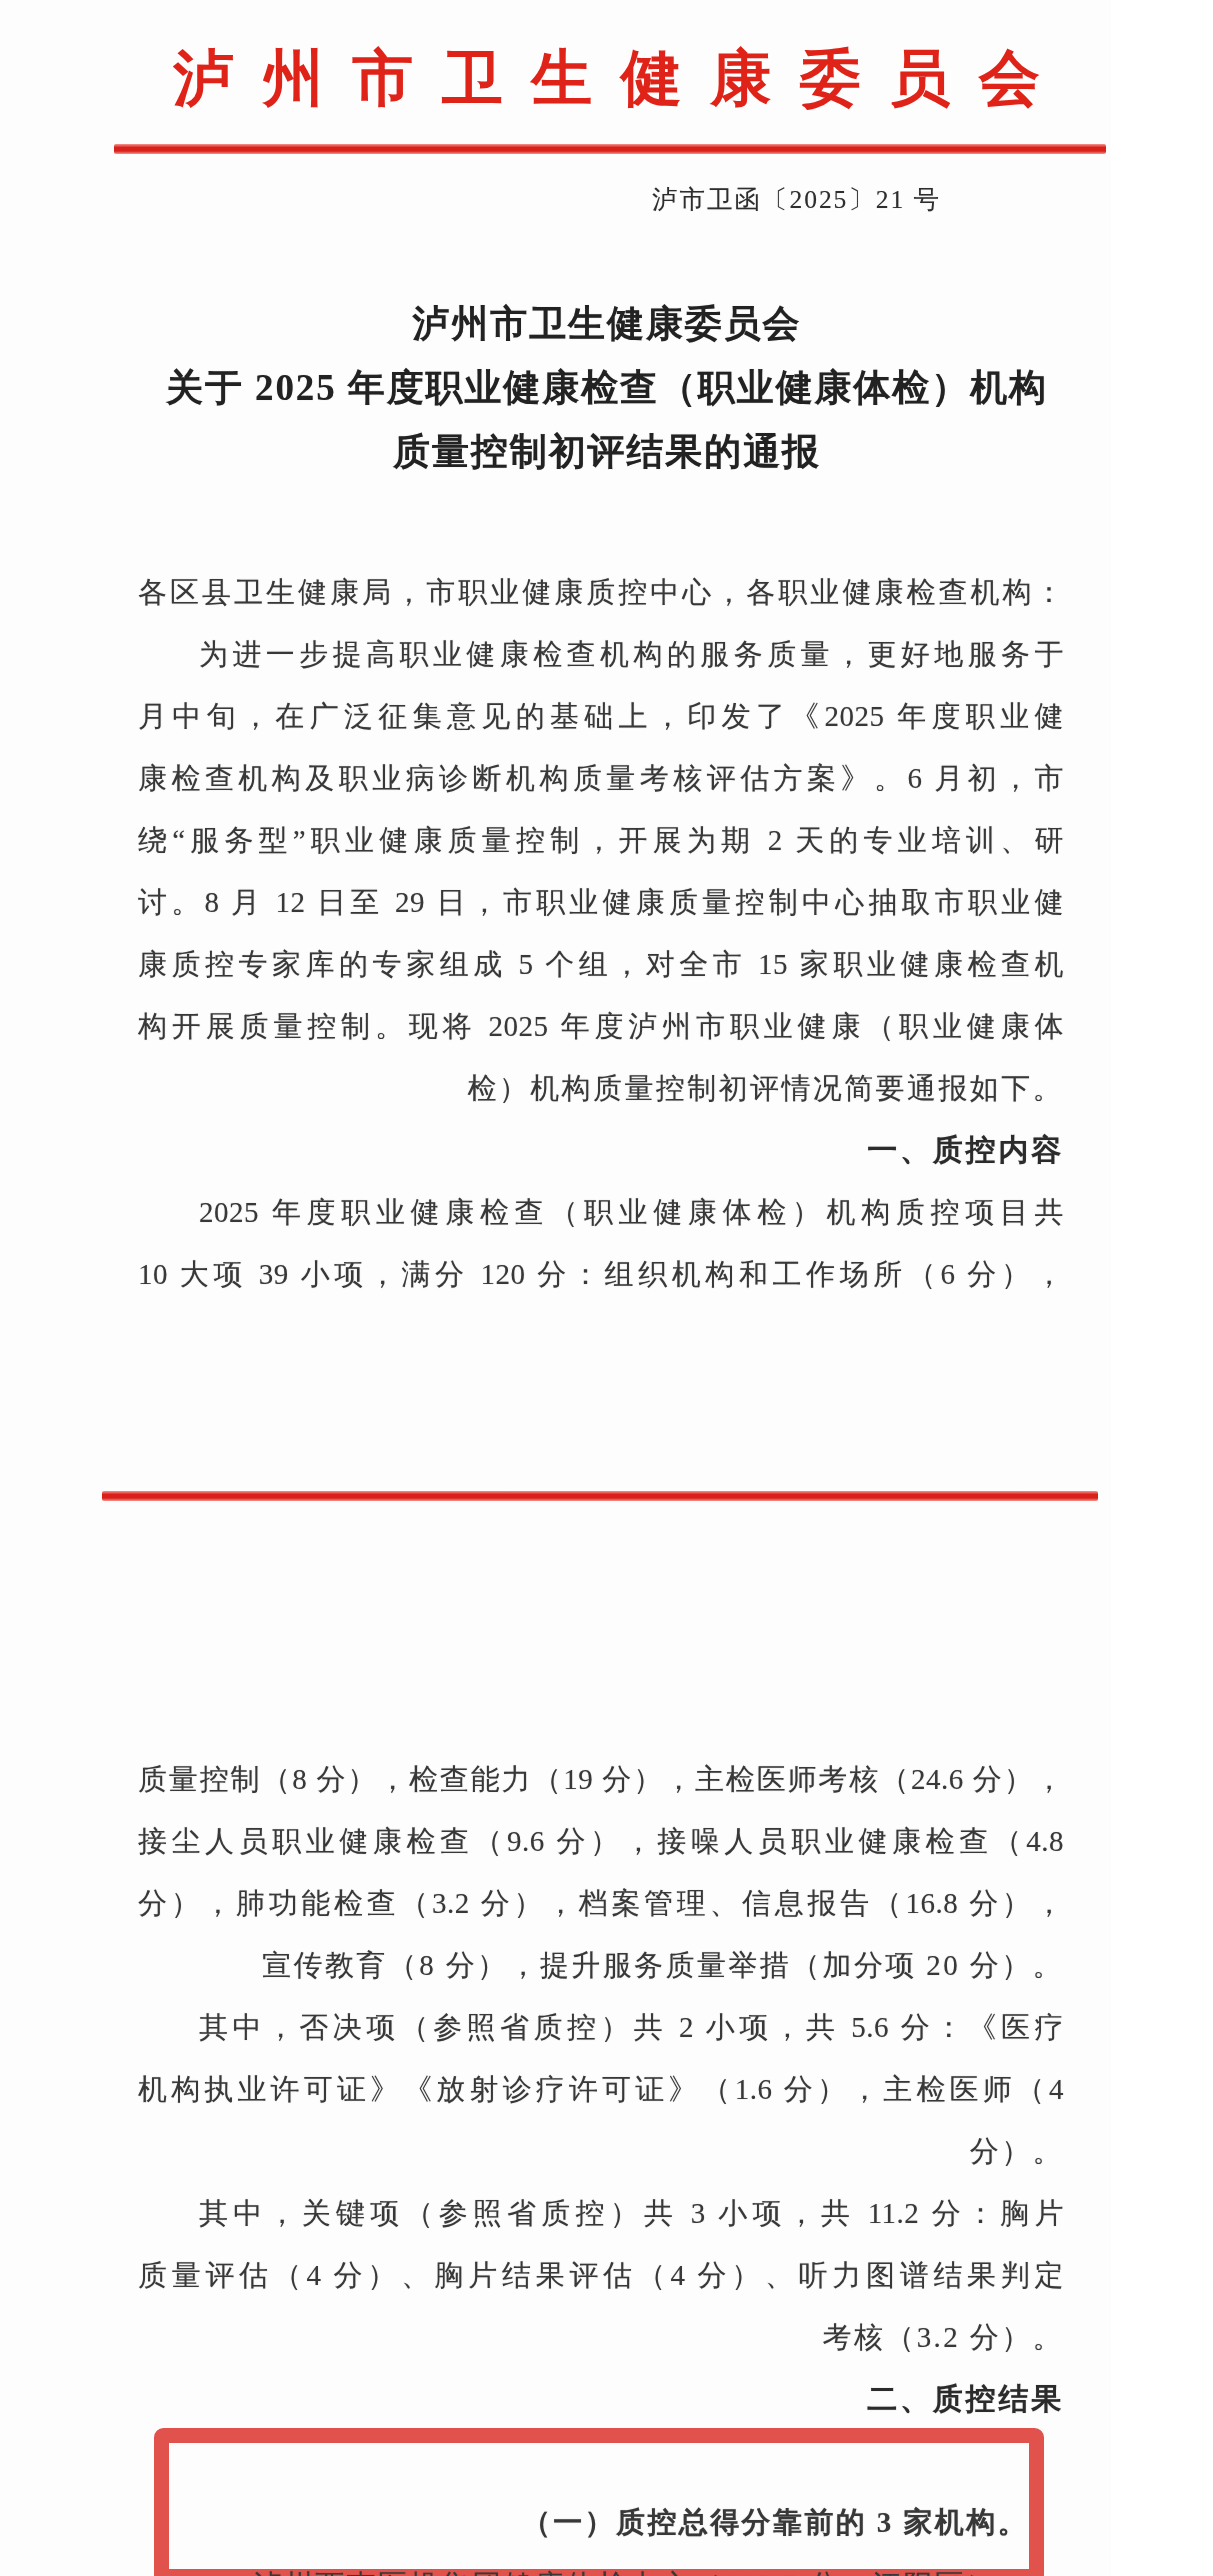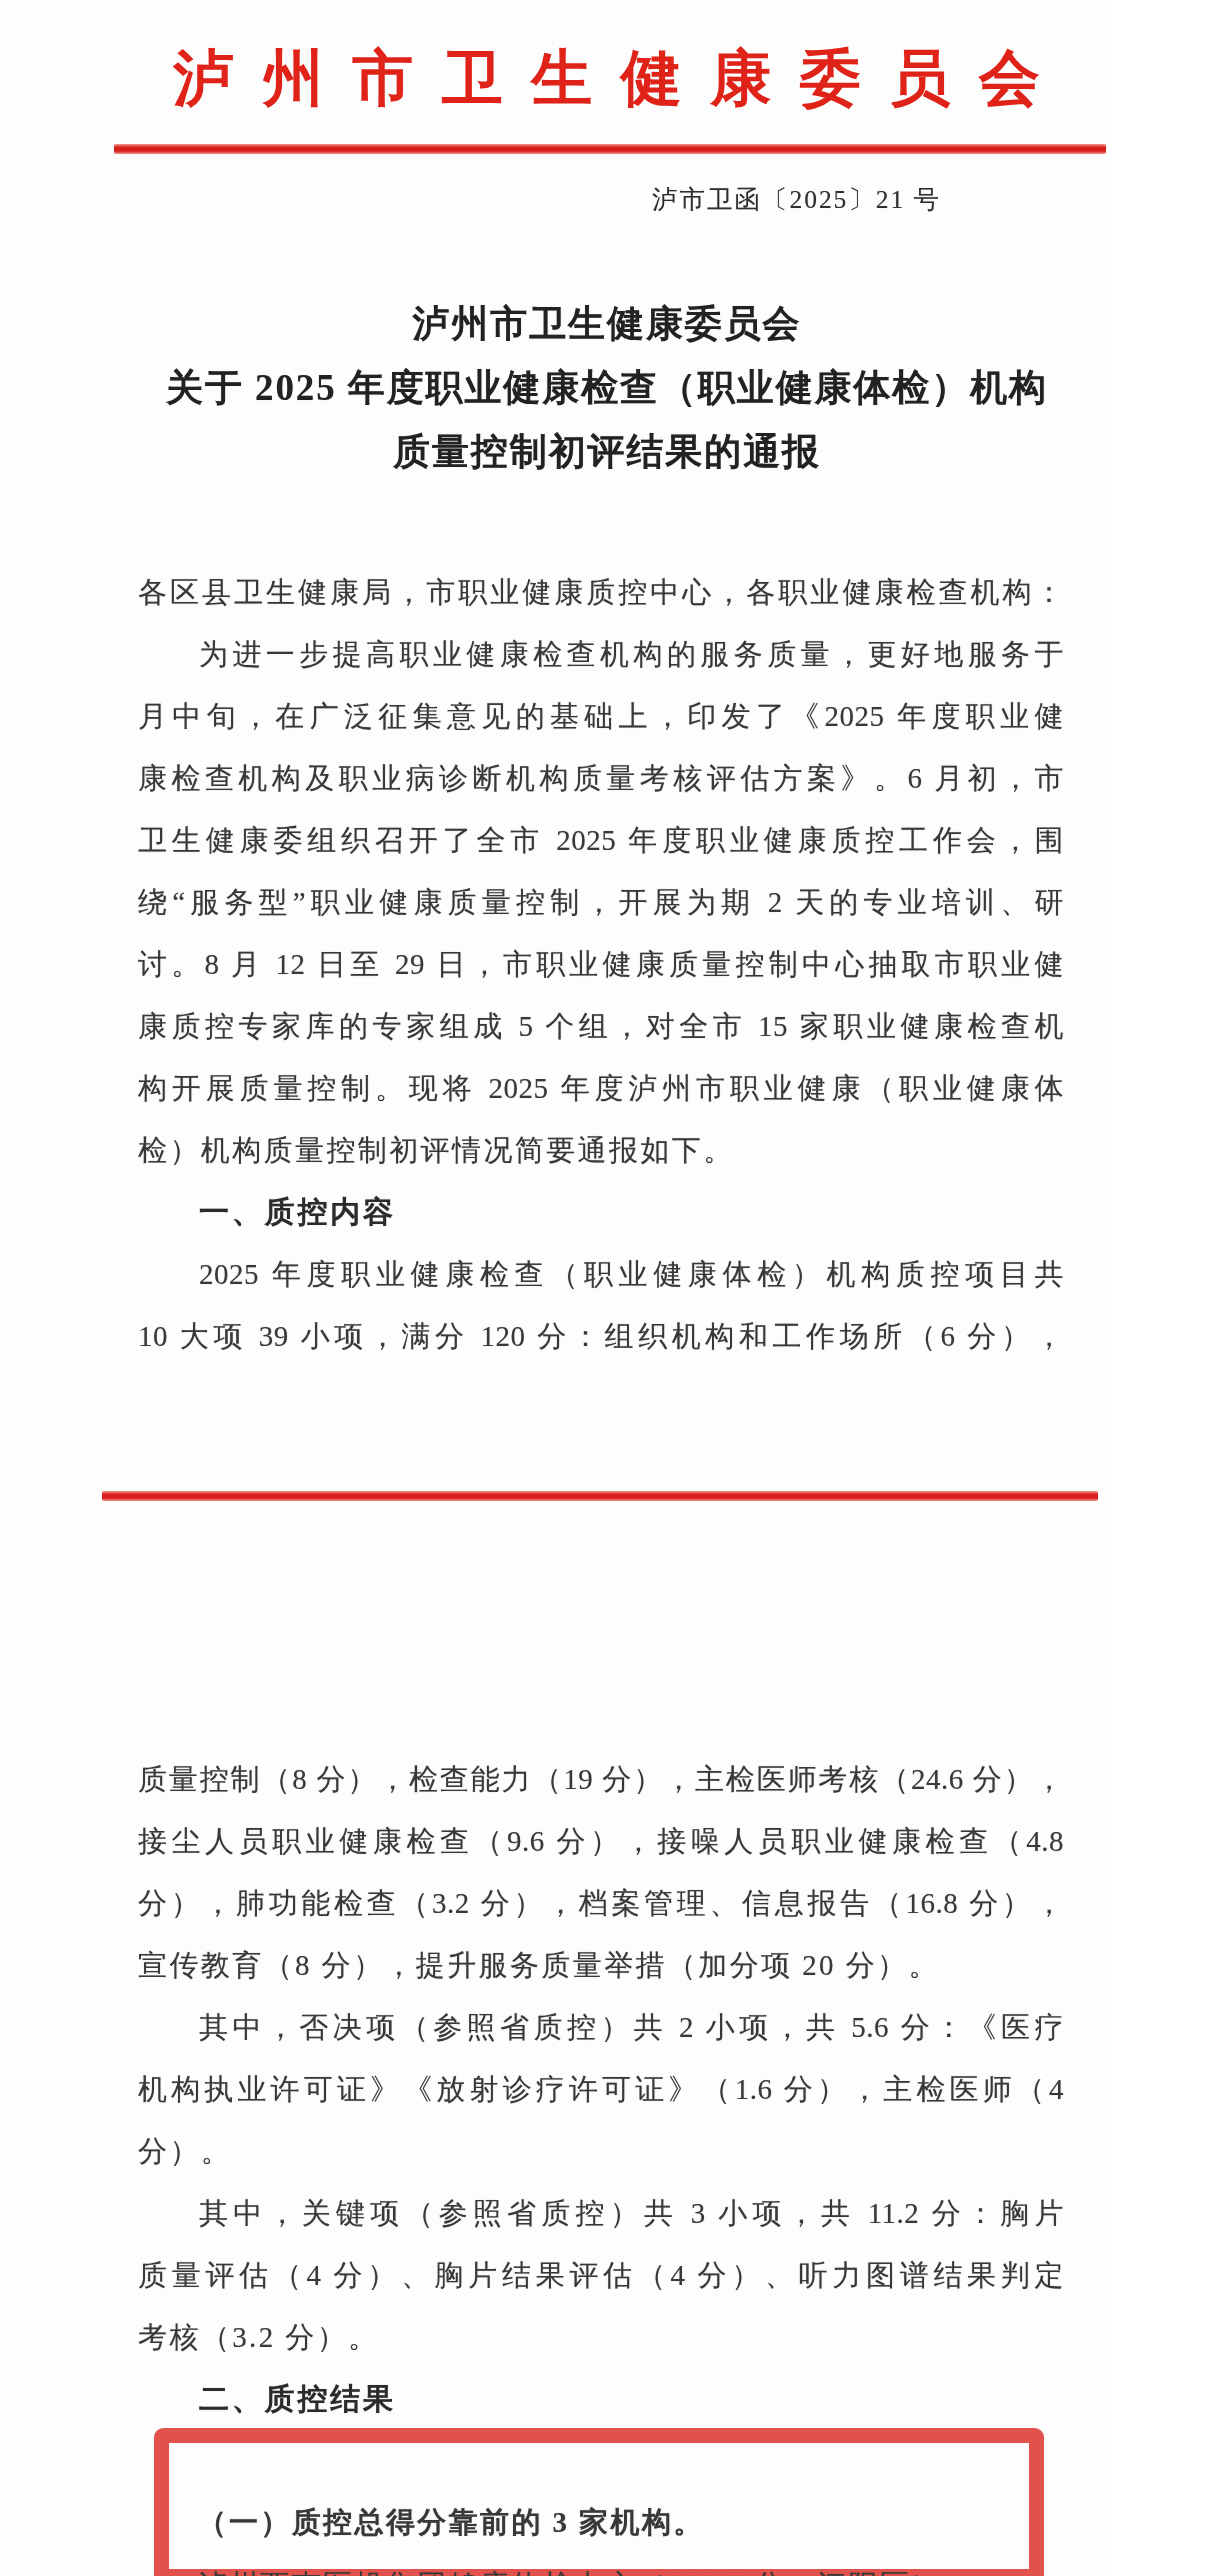--- a/index.html
+++ b/index.html
@@ -46,20 +46,21 @@
     font-size:29px;
     text-shadow:0 0 1.1px rgba(70,70,70,.4);
   }
   #page1-body{top:561px;}
   #page2-body{top:1748px;}
   .line{
     height:62px;line-height:62px;
     letter-spacing:2.4px;
     white-space:normal;
     overflow:visible;
+    text-align:right;
   }
   .line.stretch{
     text-align:justify;
     -moz-text-align-last:justify;
     text-align-last:justify;
     letter-spacing:0.5px;
   }
   .line.indent{text-indent:61px;}
   .line.heading{
     font-family:"Liberation Sans","DejaVu Sans",sans-serif;
@@ -99,21 +100,20 @@
     <div>泸州市卫生健康委员会</div>
     <div>关于 2025 年度职业健康检查（职业健康体检）机构</div>
     <div>质量控制初评结果的通报</div>
   </div>
 
   <div id="page1-body" class="body-block">
       <div class="line stretch">各区县卫生健康局，市职业健康质控中心，各职业健康检查机构：</div>
       <div class="line indent stretch">为进一步提高职业健康检查机构的服务质量，更好地服务于</div>
       <div class="line stretch">月中旬，在广泛征集意见的基础上，印发了《2025 年度职业健</div>
       <div class="line stretch">康检查机构及职业病诊断机构质量考核评估方案》。6 月初，市</div>
-      <div class="line stretch">卫生健康委组织召开了全市 2025 年度职业健康质控工作会，围</div>
       <div class="line stretch">绕“服务型”职业健康质量控制，开展为期 2 天的专业培训、研</div>
       <div class="line stretch">讨。8 月 12 日至 29 日，市职业健康质量控制中心抽取市职业健</div>
       <div class="line stretch">康质控专家库的专家组成 5 个组，对全市 15 家职业健康检查机</div>
       <div class="line stretch">构开展质量控制。现将 2025 年度泸州市职业健康（职业健康体</div>
       <div class="line ">检）机构质量控制初评情况简要通报如下。</div>
       <div class="line indent heading">一、质控内容</div>
       <div class="line indent stretch">2025 年度职业健康检查（职业健康体检）机构质控项目共</div>
       <div class="line stretch">10 大项 39 小项，满分 120 分：组织机构和工作场所（6 分），</div>
     </div>
 

